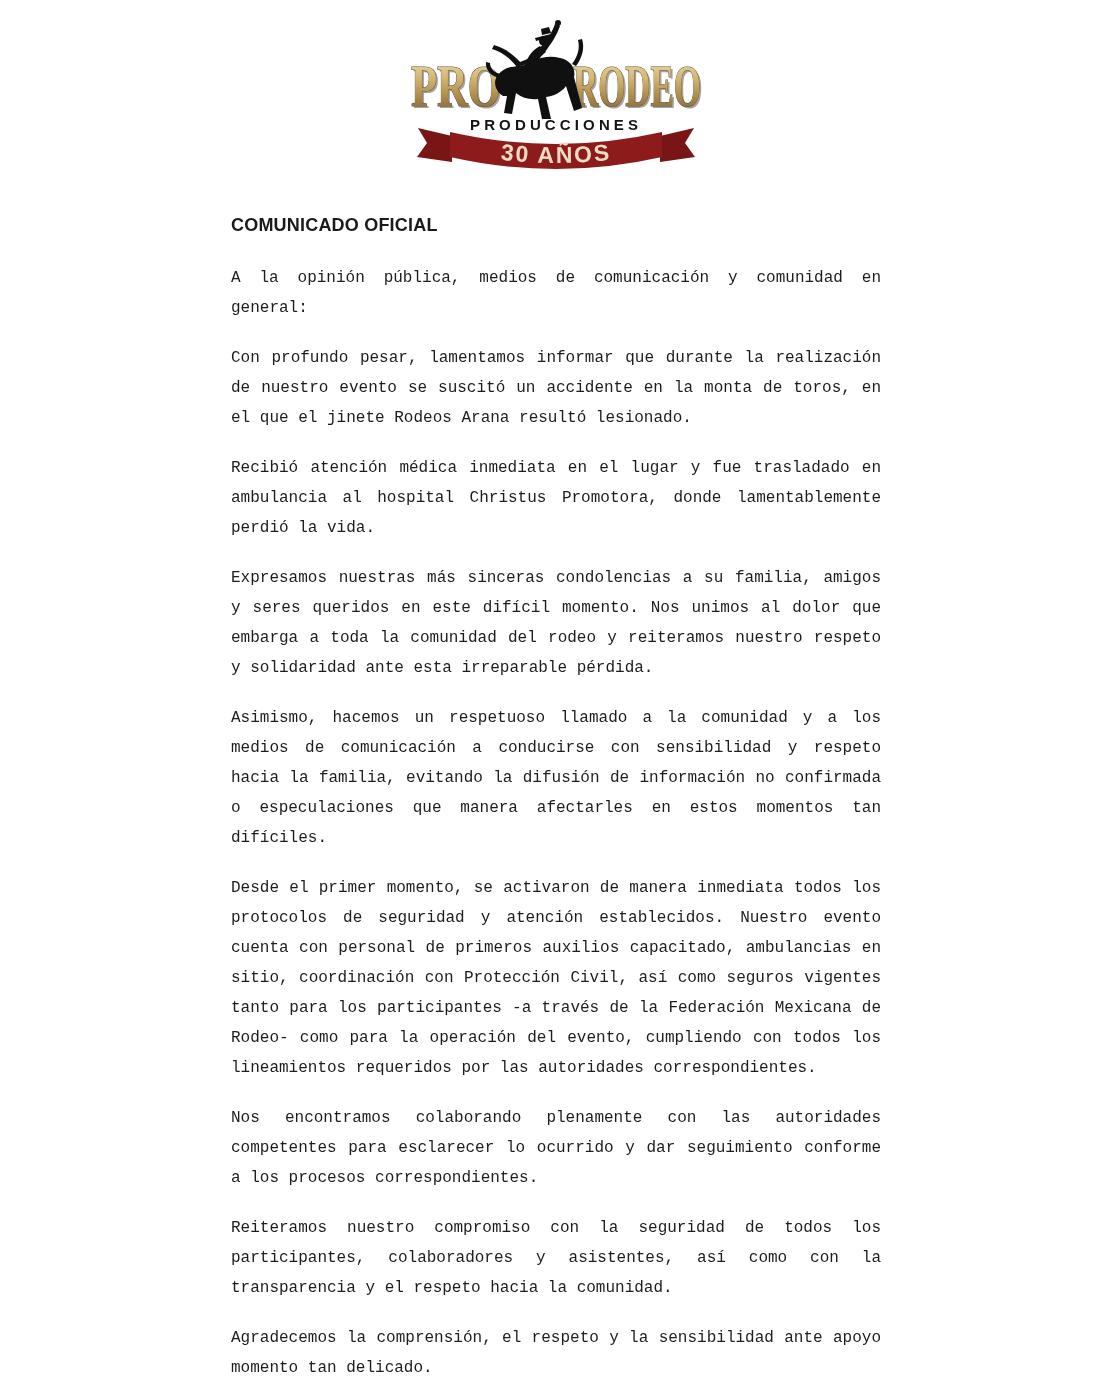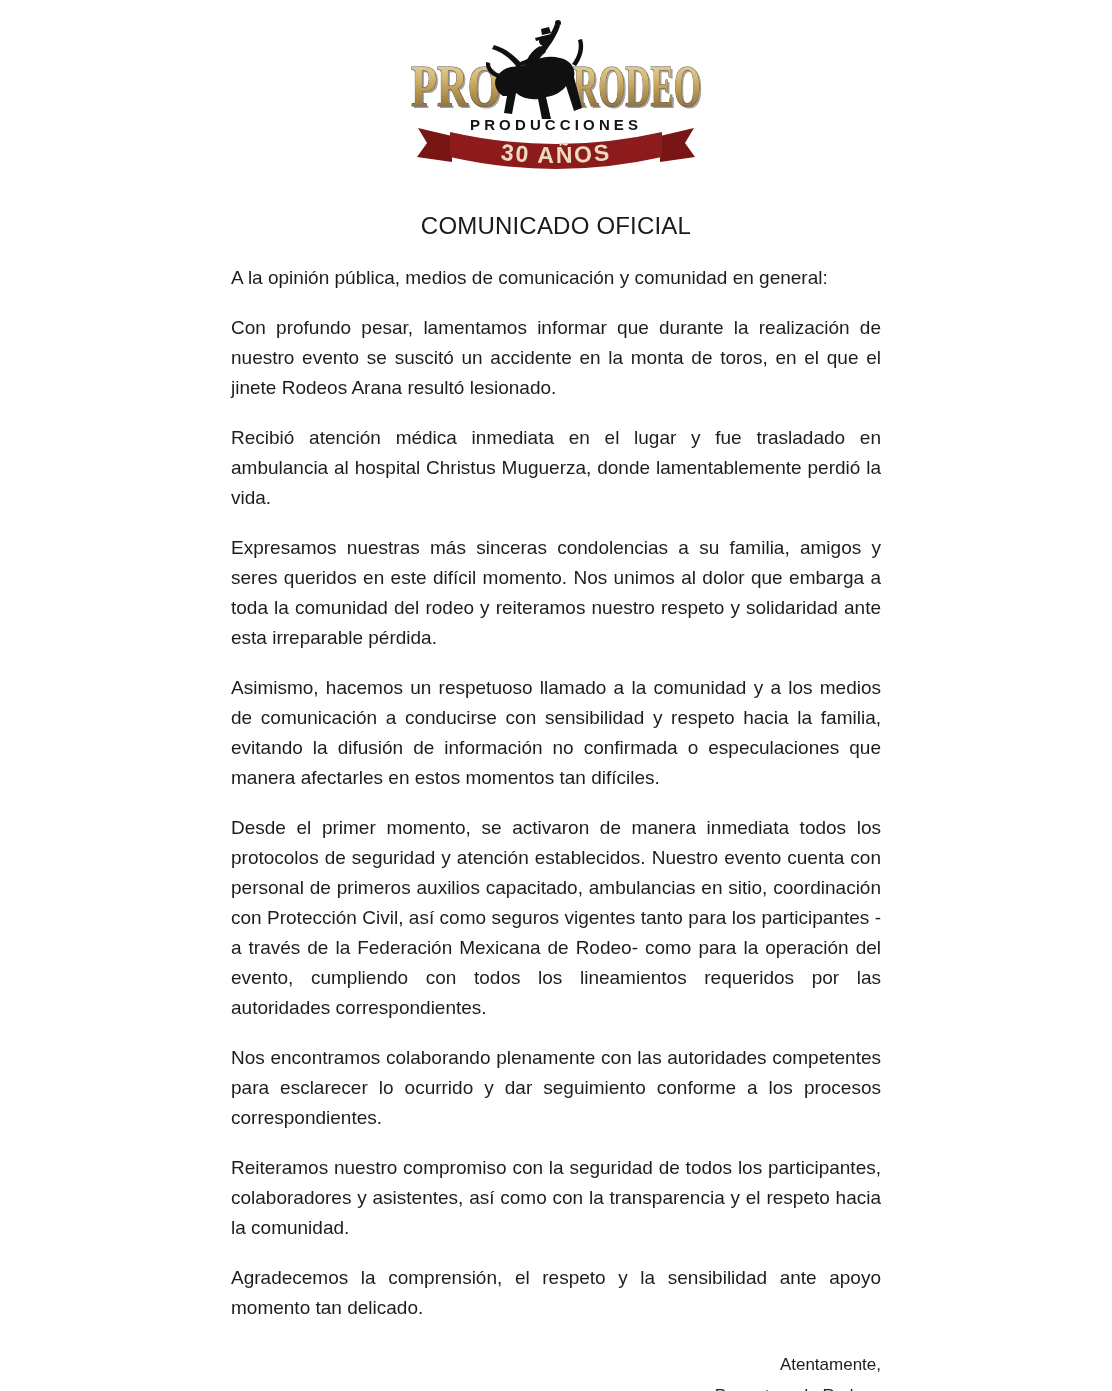--- a/index.html
+++ b/index.html
@@ -29,34 +29,34 @@
   .logo-serif {
     font-family: "Liberation Serif", serif;
     font-weight: bold;
   }
   .logo-sans {
     font-family: "Liberation Sans", sans-serif;
     font-weight: bold;
   }
   h1.doc-title {
     margin: 32px 0 22px 0;
-    font-size: 24px;
+    font-size: 18px;
     line-height: 31px;
-    font-weight: normal;
-    text-align: center;
+    font-weight: bold;
     color: #1a1a1a;
     letter-spacing: 0.2px;
   }
   .body-text p {
     margin: 0 0 20px 0;
-    font-size: 19px;
+    font-size: 16px;
     line-height: 30px;
     text-align: justify;
     text-justify: inter-word;
     color: #1d1d1d;
+    font-family: Liberation Mono, monospace;
   }
   .closing {
     margin-top: 26px;
     text-align: right;
   }
   .closing p {
     margin: 0;
     font-size: 17px;
     line-height: 31px;
     color: #1d1d1d;
@@ -113,21 +113,21 @@
         </text>
       </g>
     </svg>
   </header>
 
   <h1 class="doc-title">COMUNICADO OFICIAL</h1>
 
   <main class="body-text">
     <p>A la opinión pública, medios de comunicación y comunidad en general:</p>
     <p>Con profundo pesar, lamentamos informar que durante la realización de nuestro evento se suscitó un accidente en la monta de toros, en el que el jinete Rodeos Arana resultó lesionado.</p>
-    <p>Recibió atención médica inmediata en el lugar y fue trasladado en ambulancia al hospital Christus Muguerza, donde lamentablemente perdió la vida.</p>
+    <p>Recibió atención médica inmediata en el lugar y fue trasladado en ambulancia al hospital Christus Promotora, donde lamentablemente perdió la vida.</p>
     <p>Expresamos nuestras más sinceras condolencias a su familia, amigos y seres queridos en este difícil momento. Nos unimos al dolor que embarga a toda la comunidad del rodeo y reiteramos nuestro respeto y solidaridad ante esta irreparable pérdida.</p>
     <p>Asimismo, hacemos un respetuoso llamado a la comunidad y a los medios de comunicación a conducirse con sensibilidad y respeto hacia la familia, evitando la difusión de información no confirmada o especulaciones que manera afectarles en estos momentos tan difíciles.</p>
     <p>Desde el primer momento, se activaron de manera inmediata todos los protocolos de seguridad y atención establecidos. Nuestro evento cuenta con personal de primeros auxilios capacitado, ambulancias en sitio, coordinación con Protección Civil, así como seguros vigentes tanto para los participantes -a través de la Federación Mexicana de Rodeo- como para la operación del evento, cumpliendo con todos los lineamientos requeridos por las autoridades correspondientes.</p>
     <p>Nos encontramos colaborando plenamente con las autoridades competentes para esclarecer lo ocurrido y dar seguimiento conforme a los procesos correspondientes.</p>
     <p>Reiteramos nuestro compromiso con la seguridad de todos los participantes, colaboradores y asistentes, así como con la transparencia y el respeto hacia la comunidad.</p>
     <p>Agradecemos la comprensión, el respeto y la sensibilidad ante apoyo momento tan delicado.</p>
   </main>
 
   <div class="closing">
     <p>Atentamente,</p>

